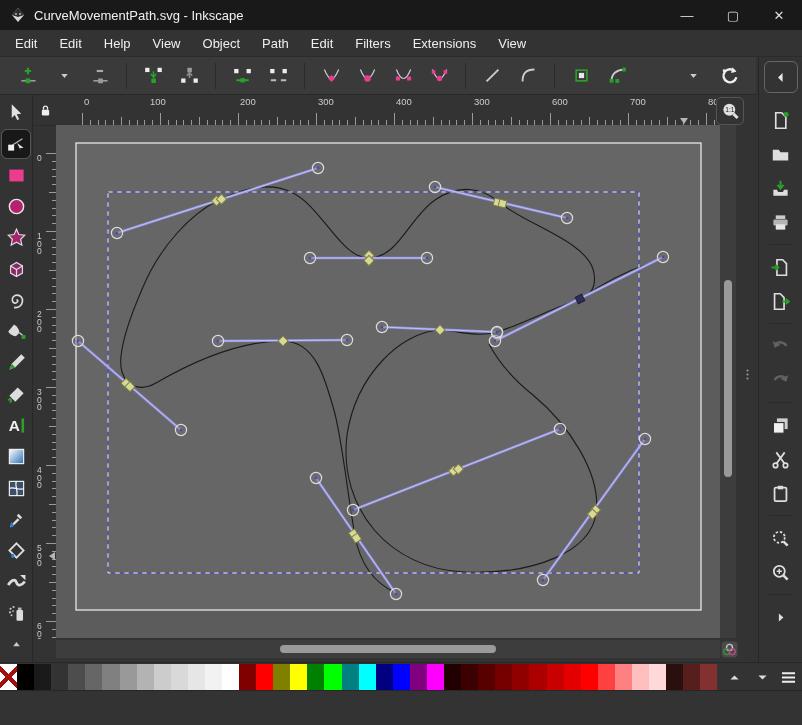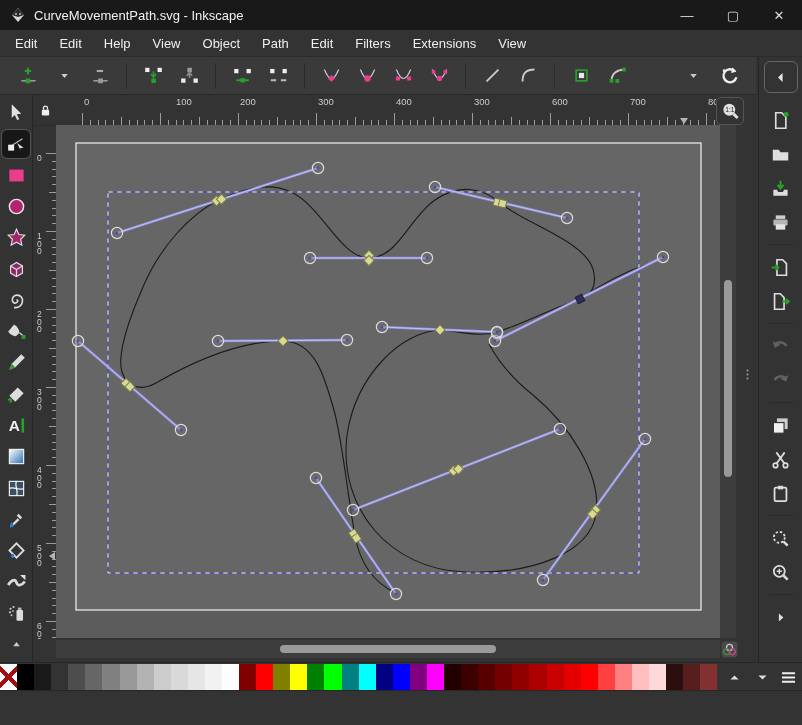--- a/index.html
+++ b/index.html
@@ -419,21 +419,21 @@
       <span class="htick" style="left:594.4px;height:5px"></span>
       <span class="htick" style="left:602.2px;height:5px"></span>
       <span class="htick" style="left:610.0px;height:8px"></span>
       <span class="htick" style="left:617.8px;height:5px"></span>
       <span class="htick" style="left:625.6px;height:5px"></span>
       <span class="htick" style="left:633.4px;height:5px"></span>
       <span class="htick" style="left:641.2px;height:5px"></span>
       <span class="htick" style="left:649.0px;height:12px"></span>
       <span class="htick" style="left:656.8px;height:5px"></span>
       <span class="hnum" style="left:27.0px">0</span>
-      <span class="hnum" style="left:119px">100</span>
+      <span class="hnum" style="left:93px">100</span>
       <span class="hnum" style="left:183.0px">200</span>
       <span class="hnum" style="left:261.0px">300</span>
       <span class="hnum" style="left:339.0px">400</span>
       <span class="hnum" style="left:417.0px">300</span>
       <span class="hnum" style="left:495.0px">600</span>
       <span class="hnum" style="left:573.0px">700</span>
       <span class="hnum" style="left:651.0px">800</span>
       <span style="position:absolute;left:623px;bottom:1px;width:0;height:0;border-left:4px solid transparent;border-right:4px solid transparent;border-top:6px solid #b5b5b5;"></span>
     </div>
   <div class="abs" id="vruler">

